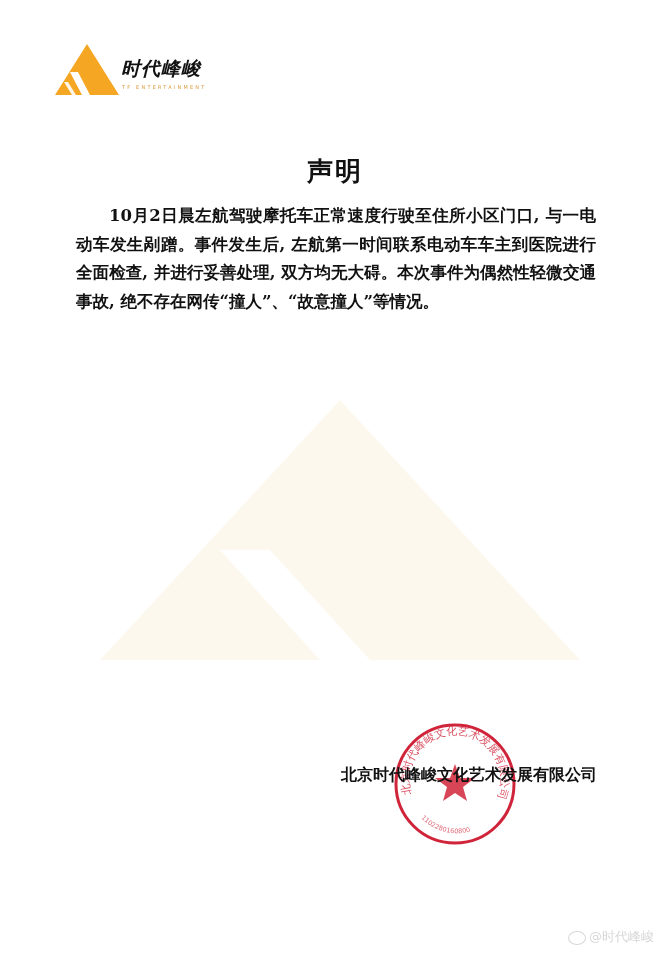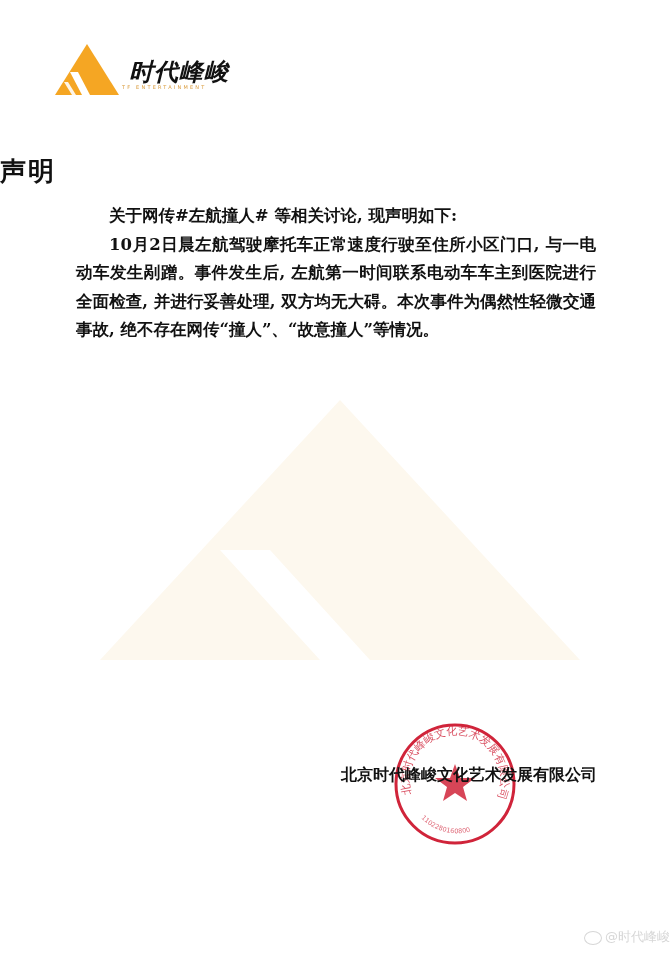--- a/index.html
+++ b/index.html
@@ -6,45 +6,45 @@
     body {
       width: 670px; height: 954px; position: relative; overflow: hidden;
       background: #ffffff;
       font-family: "DejaVu Serif", "Liberation Serif", serif;
       color: #111;
     }
     .logo { position: absolute; left: 54px; top: 42px; width: 170px; height: 56px; }
     .logo svg { position: absolute; left: 0; top: 0; }
     .logo-cn {
       position: absolute; left: 67px; top: 14px;
-      font-family: "DejaVu Serif", serif; font-size: 24px; font-weight: bold;
-      font-style: italic; letter-spacing: 1px; color: #111; white-space: nowrap; margin-left: 8px;
+      font-family: "DejaVu Serif", serif; font-size: 19px; font-weight: bold;
+      font-style: italic; letter-spacing: 1px; color: #111; white-space: nowrap;
     }
     .logo-en {
       position: absolute; left: 68px; top: 42px;
       font-family: "DejaVu Sans", sans-serif; font-size: 5px; letter-spacing: 2.2px;
       color: #d99a3a; white-space: nowrap;
     }
     .watermark { position: absolute; left: 100px; top: 400px; }
     .title {
-      position: absolute; left: 0; width: 670px; top: 154px; 
+      position: absolute; left: 0; width: 670px; top: 154px; text-align: center;
       font-family: "DejaVu Sans", sans-serif; font-weight: bold; font-size: 26px; letter-spacing: 2px;
     }
     .body-text {
       position: absolute; left: 76px; top: 202px; width: 520px;
       font-size: 16.5px; line-height: 28.5px; font-weight: bold; text-align: justify;
     }
     .body-text p { margin: 0; text-indent: 33px; }
     .seal { position: absolute; left: 393px; top: 722px; }
     .sign {
       position: absolute; right: 73px; top: 760px; text-align: right;
       font-size: 16px; line-height: 29px; font-weight: bold;
     }
     .weibo {
-      position: absolute; right: 0; top: 928px;
+      position: absolute; right: 16px; top: 928px;
       font-family: "DejaVu Sans", sans-serif; font-size: 13px; color: #d7d7d7; white-space: nowrap;
     }
     .weibo-icon { display: inline-block; width: 16px; height: 12px; border: 1.5px solid #d7d7d7; border-radius: 50%; vertical-align: middle; margin-right: 3px; }
   </style>
 </head>
 <body>
 
 <div class="logo">
   <svg width="66" height="54" viewBox="0 0 66 54">
     <polygon points="33,2 65,53 1,53" fill="#f5a623"></polygon>
@@ -56,21 +56,20 @@
 </div>
 
 <svg class="watermark" width="480" height="260" viewBox="0 0 480 260">
   <polygon points="240,0 480,260 0,260" fill="#fdf8ee"></polygon>
   <polygon points="120,150 170,150 270,260 220,260" fill="#ffffff"></polygon>
 </svg>
 
 <div class="title">声明</div>
 
 <div class="body-text">
-  <p>关于网传#左航撞人# 等相关讨论, 现声明如下:</p>
   <p>10月2日晨左航驾驶摩托车正常速度行驶至住所小区门口, 与一电动车发生剐蹭。事件发生后, 左航第一时间联系电动车车主到医院进行全面检查, 并进行妥善处理, 双方均无大碍。本次事件为偶然性轻微交通事故, 绝不存在网传“撞人”、“故意撞人”等情况。</p>
 </div>
 
 <svg class="seal" width="124" height="124" viewBox="0 0 124 124">
   <defs>
     <path id="sealArc" d="M 18,72 A 46,46 0 1,1 106,72"></path>
     <path id="sealNum" d="M 28,96 A 50,50 0 0,0 100,96"></path>
   </defs>
   <circle cx="62" cy="62" r="59" fill="none" stroke="#d0243a" stroke-width="3"></circle>
   <text font-family="DejaVu Serif, serif" font-size="11" fill="#d0243a" opacity="0.8">

